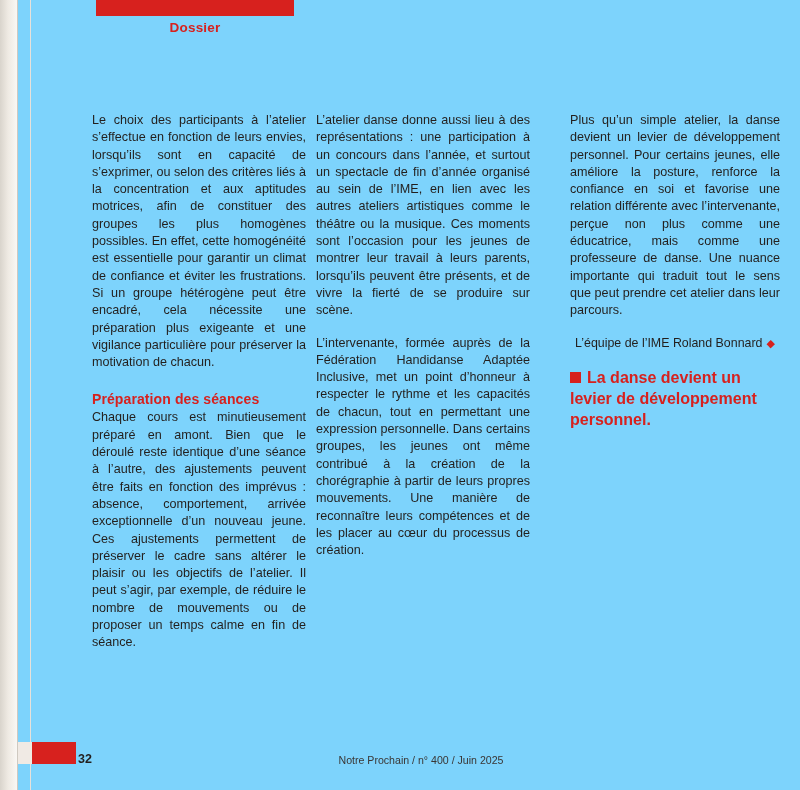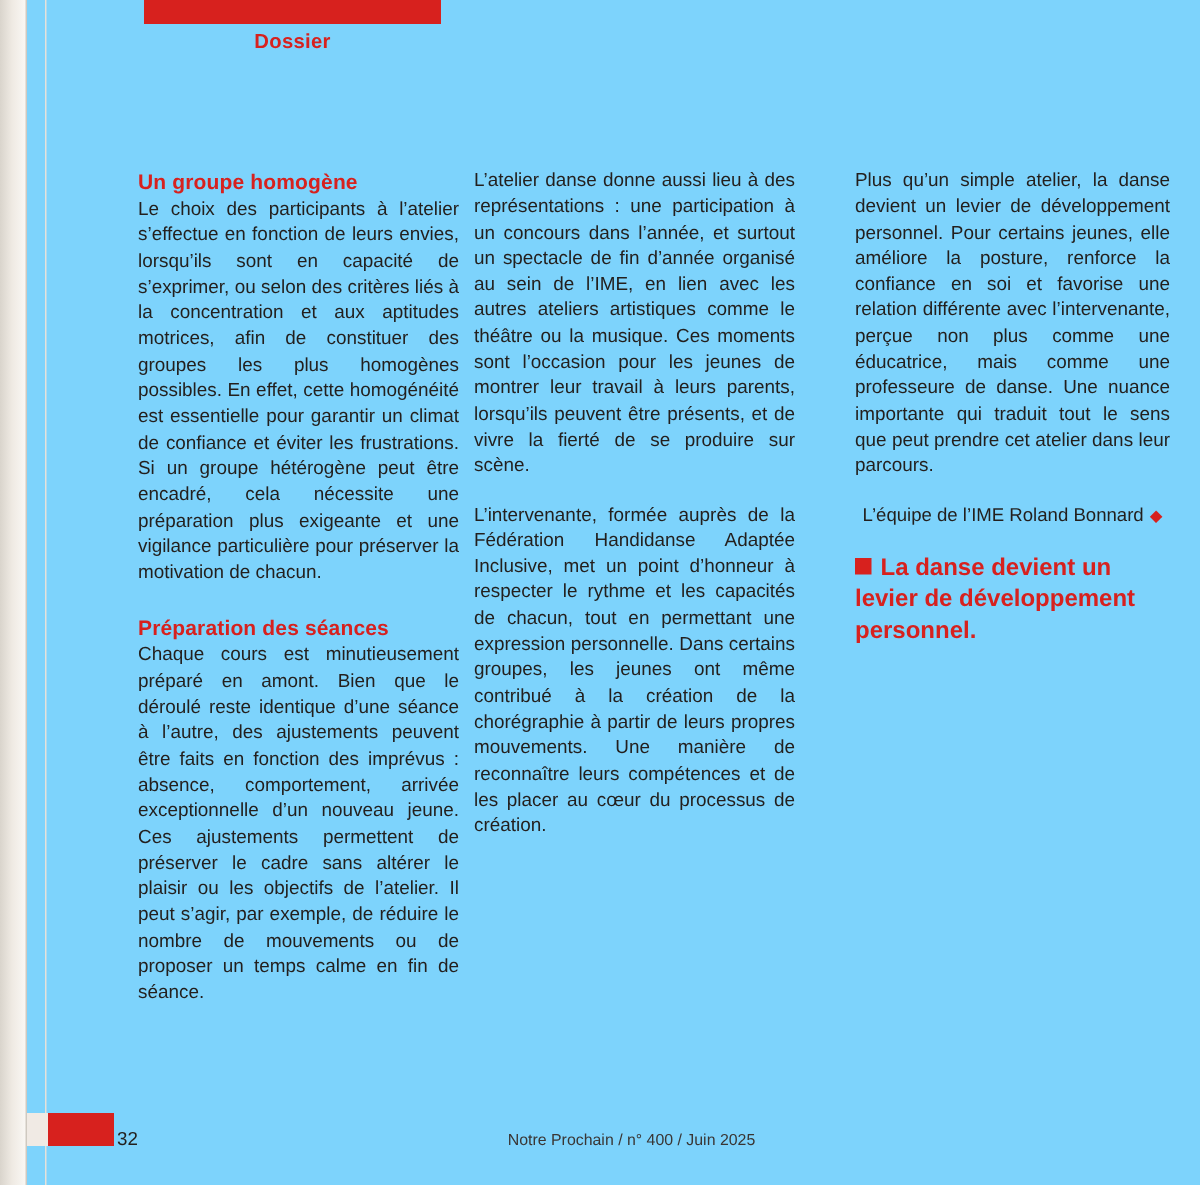--- a/index.html
+++ b/index.html
@@ -126,21 +126,21 @@
     left: 0; top: 0;
     width: 14px; height: 22px;
     background: #f0eae4;
   }
   .folio {
     position: absolute;
     left: 78px;
     top: 752px;
     font-size: 12.5px;
     color: #231f1d;
-    font-weight: normal;
+    font-weight: bold;
   }
   .footer-center {
     position: absolute;
     left: 0; top: 754px;
     width: 800px;
     text-align: center;
     font-size: 10.6px;
     color: #3a3634;
     padding-left: 21px;
   }
@@ -157,21 +157,20 @@
 <div class="page">
 
   <div class="scan-edge"></div>
   <div class="scan-line"></div>
   <div class="rule-left"></div>
 
   <div class="header-bar"></div>
   <div class="header-label">Dossier</div>
 
   <div class="col col1">
-    <h2 class="sec-title">Un groupe homogène</h2>
     <p class="para">Le choix des participants à l’atelier s’effectue en fonction de leurs envies, lorsqu’ils sont en capacité de s’exprimer, ou selon des critères liés à la concentration et aux aptitudes motrices, afin de constituer des groupes les plus homogènes possibles. En effet, cette homogénéité est essentielle pour garantir un climat de confiance et éviter les frustrations. Si un groupe hétérogène peut être encadré, cela nécessite une préparation plus exigeante et une vigilance particulière pour préserver la motivation de chacun.</p>
     <h2 class="sec-title spaced">Préparation des séances</h2>
     <p class="para">Chaque cours est minutieusement préparé en amont. Bien que le déroulé reste identique d’une séance à l’autre, des ajustements peuvent être faits en fonction des imprévus : absence, comportement, arrivée exceptionnelle d’un nouveau jeune. Ces ajustements permettent de préserver le cadre sans altérer le plaisir ou les objectifs de l’atelier. Il peut s’agir, par exemple, de réduire le nombre de mouvements ou de proposer un temps calme en fin de séance.</p>
   </div>
 
   <div class="col col2">
     <p class="para">L’atelier danse donne aussi lieu à des représentations : une participation à un concours dans l’année, et surtout un spectacle de fin d’année organisé au sein de l’IME, en lien avec les autres ateliers artistiques comme le théâtre ou la musique. Ces moments sont l’occasion pour les jeunes de montrer leur travail à leurs parents, lorsqu’ils peuvent être présents, et de vivre la fierté de se produire sur scène.</p>
     <p class="para">L’intervenante, formée auprès de la Fédération Handidanse Adaptée Inclusive, met un point d’honneur à respecter le rythme et les capacités de chacun, tout en permettant une expression personnelle. Dans certains groupes, les jeunes ont même contribué à la création de la chorégraphie à partir de leurs propres mouvements. Une manière de reconnaître leurs compétences et de les placer au cœur du processus de création.</p>
   </div>
 

